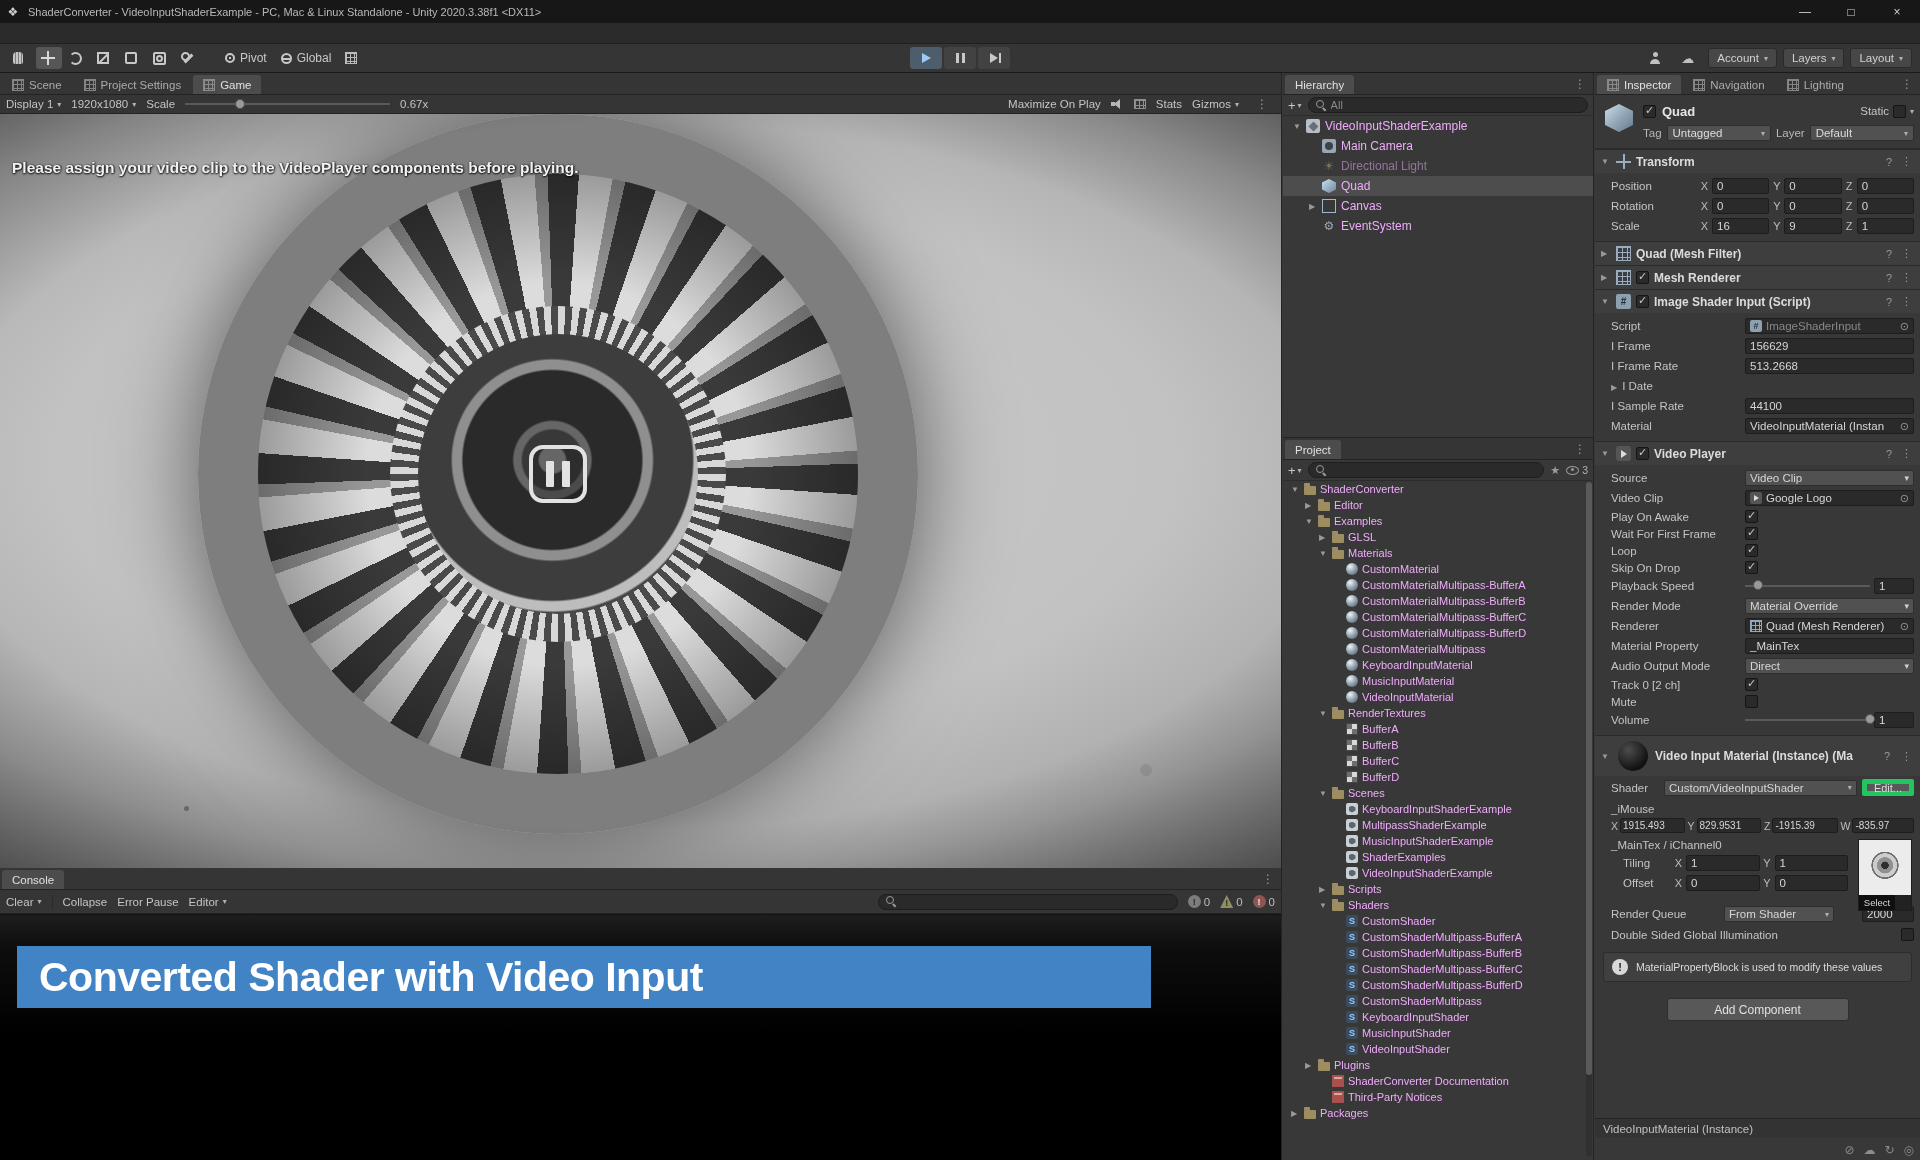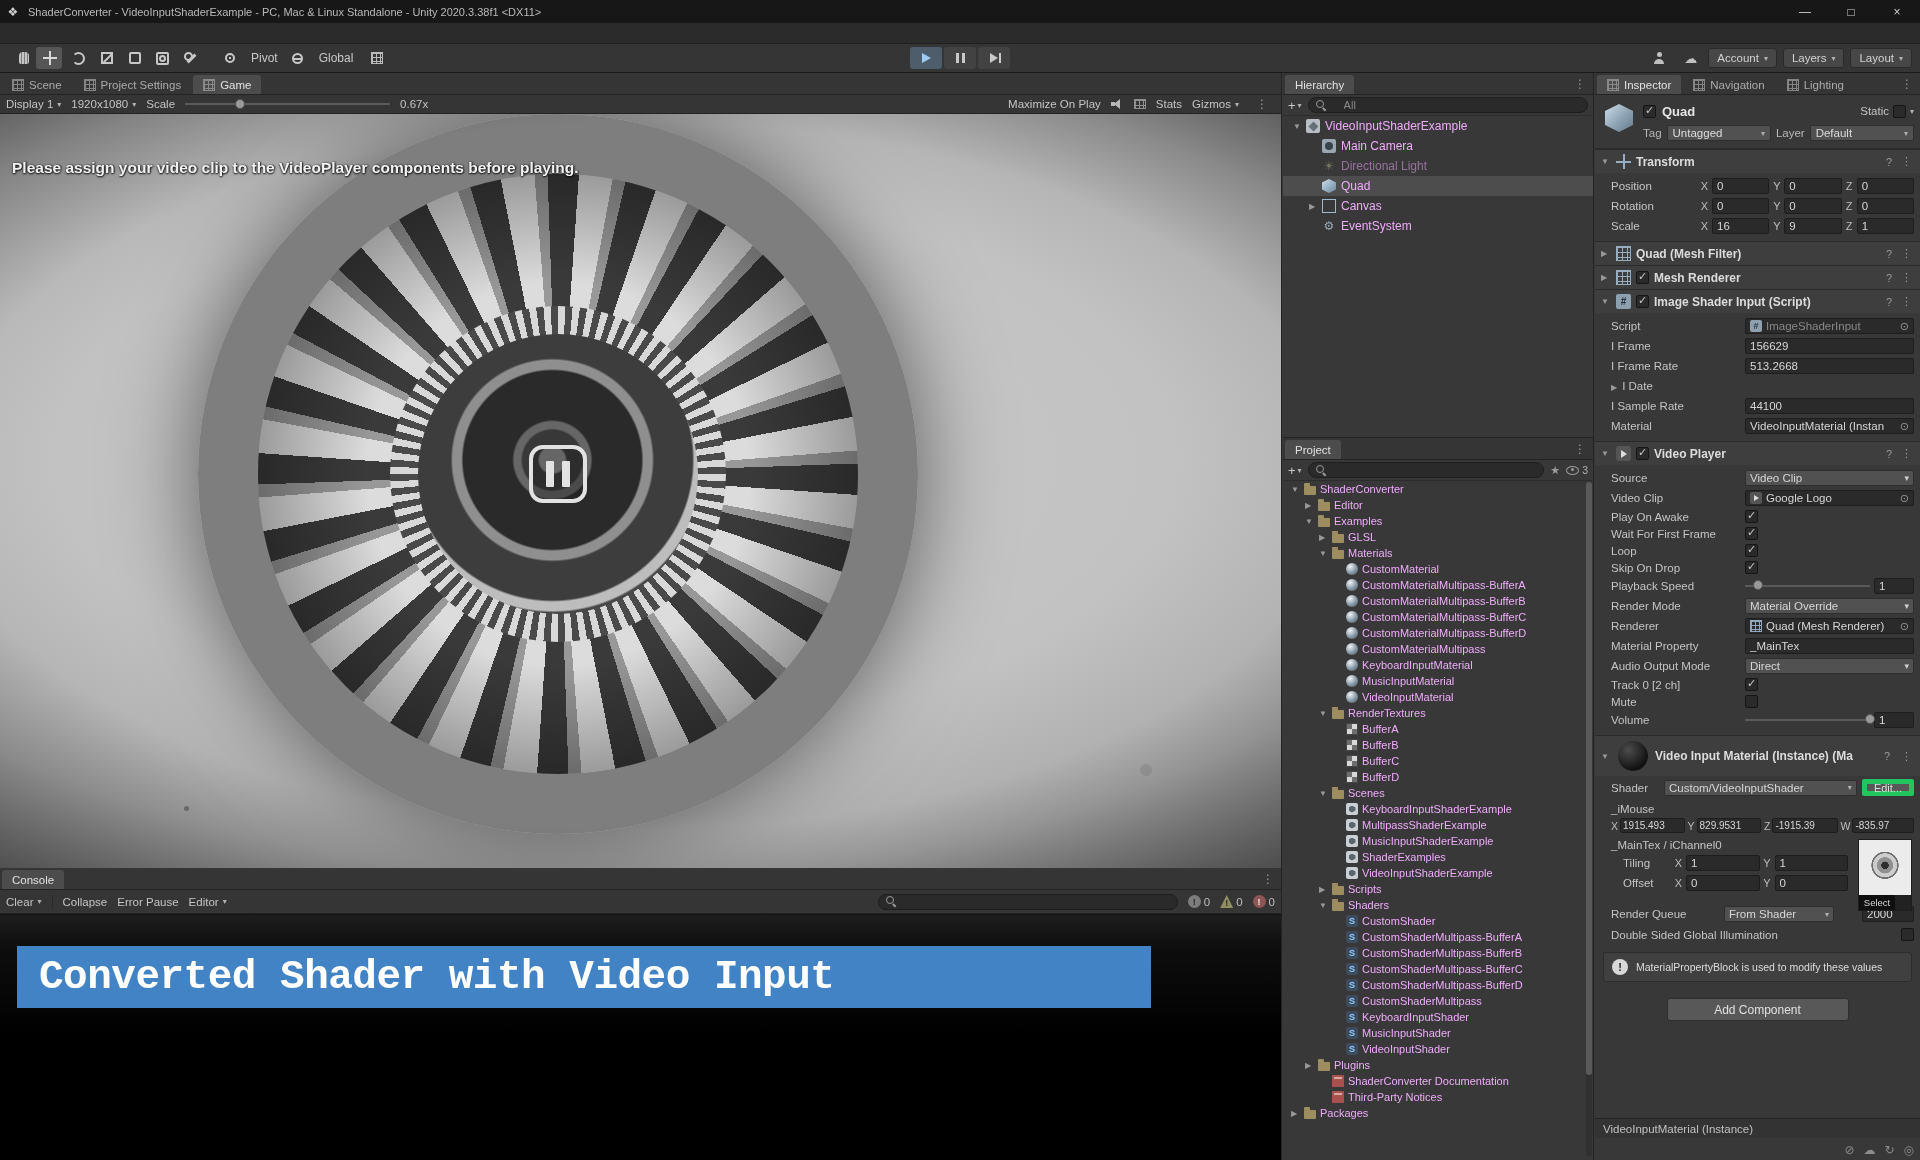--- a/index.html
+++ b/index.html
@@ -9,21 +9,21 @@
 
 
 .titlebar{position:absolute;left:0;top:0;right:0;height:23px;background:#171717;display:flex;align-items:center;padding-left:6px;color:#b9b9b9;font-size:11px}
 .unity-logo{width:14px;height:14px;margin-right:8px;color:#d0d0d0;font-size:12px;line-height:14px;text-align:center}
 .win-btns{margin-left:auto;display:flex;height:100%}
 .win-btn{width:46px;display:flex;align-items:center;justify-content:center;color:#cfcfcf;font-size:12px}
 .menubar{position:absolute;left:0;top:23px;right:0;height:21px;background:#2b2b2b;display:flex;align-items:center;padding-left:4px;border-bottom:1px solid #1f1f1f}
 .menu-item{padding:0 8px;height:100%;display:flex;align-items:center;color:#cccccc}
 .maintoolbar{position:absolute;left:0;top:44px;right:0;height:29px;background:#353535;border-bottom:1px solid #1a1a1a;display:flex;align-items:center;padding:0 8px;gap:4px}
 .tool-group{display:flex;gap:2px;margin-right:14px}
-.tbtn{height:22px;min-width:26px;display:flex;align-items:center;justify-content:flex-end;gap:16px;border-radius:3px;padding:0 5px;color:#c8c8c8}
+.tbtn{height:22px;min-width:26px;display:flex;align-items:center;justify-content:flex-start;gap:5px;border-radius:3px;padding:0 5px;color:#c8c8c8}
 .tbtn.active{background:#565656}
 .ti{position:relative;display:inline-block}
 .ti-hand{width:10px;height:12px;border-radius:4px 4px 2px 2px;background:linear-gradient(90deg,#c4c4c4 0 2px,#7c7c7c 2px 3px,#c4c4c4 3px 5px,#7c7c7c 5px 6px,#c4c4c4 6px 8px,#7c7c7c 8px 9px,#c4c4c4 9px 10px)}
 .ti-move{width:14px;height:14px}
 .ti-move::before{content:"";position:absolute;left:6px;top:0;width:2px;height:14px;background:#d8d8d8}
 .ti-move::after{content:"";position:absolute;top:6px;left:0;width:14px;height:2px;background:#d8d8d8}
 .ti-rotate{width:13px;height:13px;border:2px solid #c8c8c8;border-radius:50%;border-left-color:transparent}
 .ti-scale{width:12px;height:12px;border:2px solid #c8c8c8}
 .ti-scale::after{content:"";position:absolute;left:-1px;top:3px;width:12px;height:2px;background:#c8c8c8;transform:rotate(-45deg)}
 .ti-rect{width:12px;height:12px;border:2px solid #c8c8c8;border-radius:2px}
@@ -94,21 +94,21 @@
 .speck{position:absolute;left:184px;top:692px;width:5px;height:5px;border-radius:50%;background:#777}
 .vig{position:absolute;inset:0;background:radial-gradient(ellipse 105% 90% at 50% 48%,rgba(0,0,0,0) 52%,rgba(0,0,0,.45) 78%,rgba(0,0,0,.88) 100%)}
 .ov{position:absolute;left:12px;top:44px;font-size:15.5px;font-weight:bold;color:#f2f2f2;text-shadow:0 1px 2px rgba(0,0,0,.9),1px 0 2px rgba(0,0,0,.8);line-height:19px}
 
 
 .console{position:absolute;left:0;top:795px;right:0;bottom:0;background:#121212}
 .console .tabbar{background:#353535}
 .ctoolbar{height:24px;background:#353535;border-bottom:1px solid #232323;display:flex;align-items:center;padding:0 6px;gap:10px;font-size:11.5px;color:#c4c4c4}
 .ct-btn{display:flex;align-items:center;gap:4px;white-space:nowrap}
 .vsep{width:1px;height:14px;background:#2a2a2a}
-.searchbox{display:flex;align-items:center;gap:17px;height:16px;background:#2a2a2a;border:1px solid #1e1e1e;border-radius:9px;padding:0 7px}
+.searchbox{display:flex;align-items:center;gap:4px;height:16px;background:#2a2a2a;border:1px solid #1e1e1e;border-radius:9px;padding:0 7px}
 .csearch{margin-left:auto;width:300px}
 .sinput{flex:1;min-width:0;background:transparent;border:none;outline:none;color:#cfcfcf;font-size:11px;font-family:inherit}
 .sinput::placeholder{color:#8a8a8a}
 .mag-icon{position:relative;width:11px;height:11px;flex:none}
 .mag-icon::before{content:"";position:absolute;left:0;top:0;width:6px;height:6px;border:1.5px solid #9a9a9a;border-radius:50%}
 .mag-icon::after{content:"";position:absolute;left:7.5px;top:7px;width:4px;height:1.5px;background:#9a9a9a;transform:rotate(45deg);transform-origin:left center}
 .badge{display:flex;align-items:center;gap:3px;color:#bdbdbd}
 .cic{width:13px;height:13px;display:flex;align-items:center;justify-content:center;font-size:9px;font-weight:bold}
 .cinfo{border-radius:50%;background:#7d7d7d;color:#2b2b2b}
 .cwarn{clip-path:polygon(50% 0,100% 100%,0 100%);background:#8f8f62;color:#2b2b2b;padding-top:2px}
@@ -448,21 +448,21 @@
         <span class="badge">
             <span class="cic cwarn">!</span>
             <span>0</span>
           </span>
         <span class="badge">
             <span class="cic cerr">!</span>
             <span>0</span>
           </span>
       </div>
       <div class="ccontent">
-        <div class="banner" style="background: rgb(65, 131, 196); font-family: Liberation Mono, monospace;">
+        <div class="banner" style="background: rgb(65, 131, 196);">
           <span>Converted Shader with Video Input</span>
         </div>
       </div>
     </div>
   </div>
 
   <div class="midcol">
     <div style="position:absolute;left:0;top:0;right:0;height:364px">
       <div class="tabbar">
         <div class="tabs">

